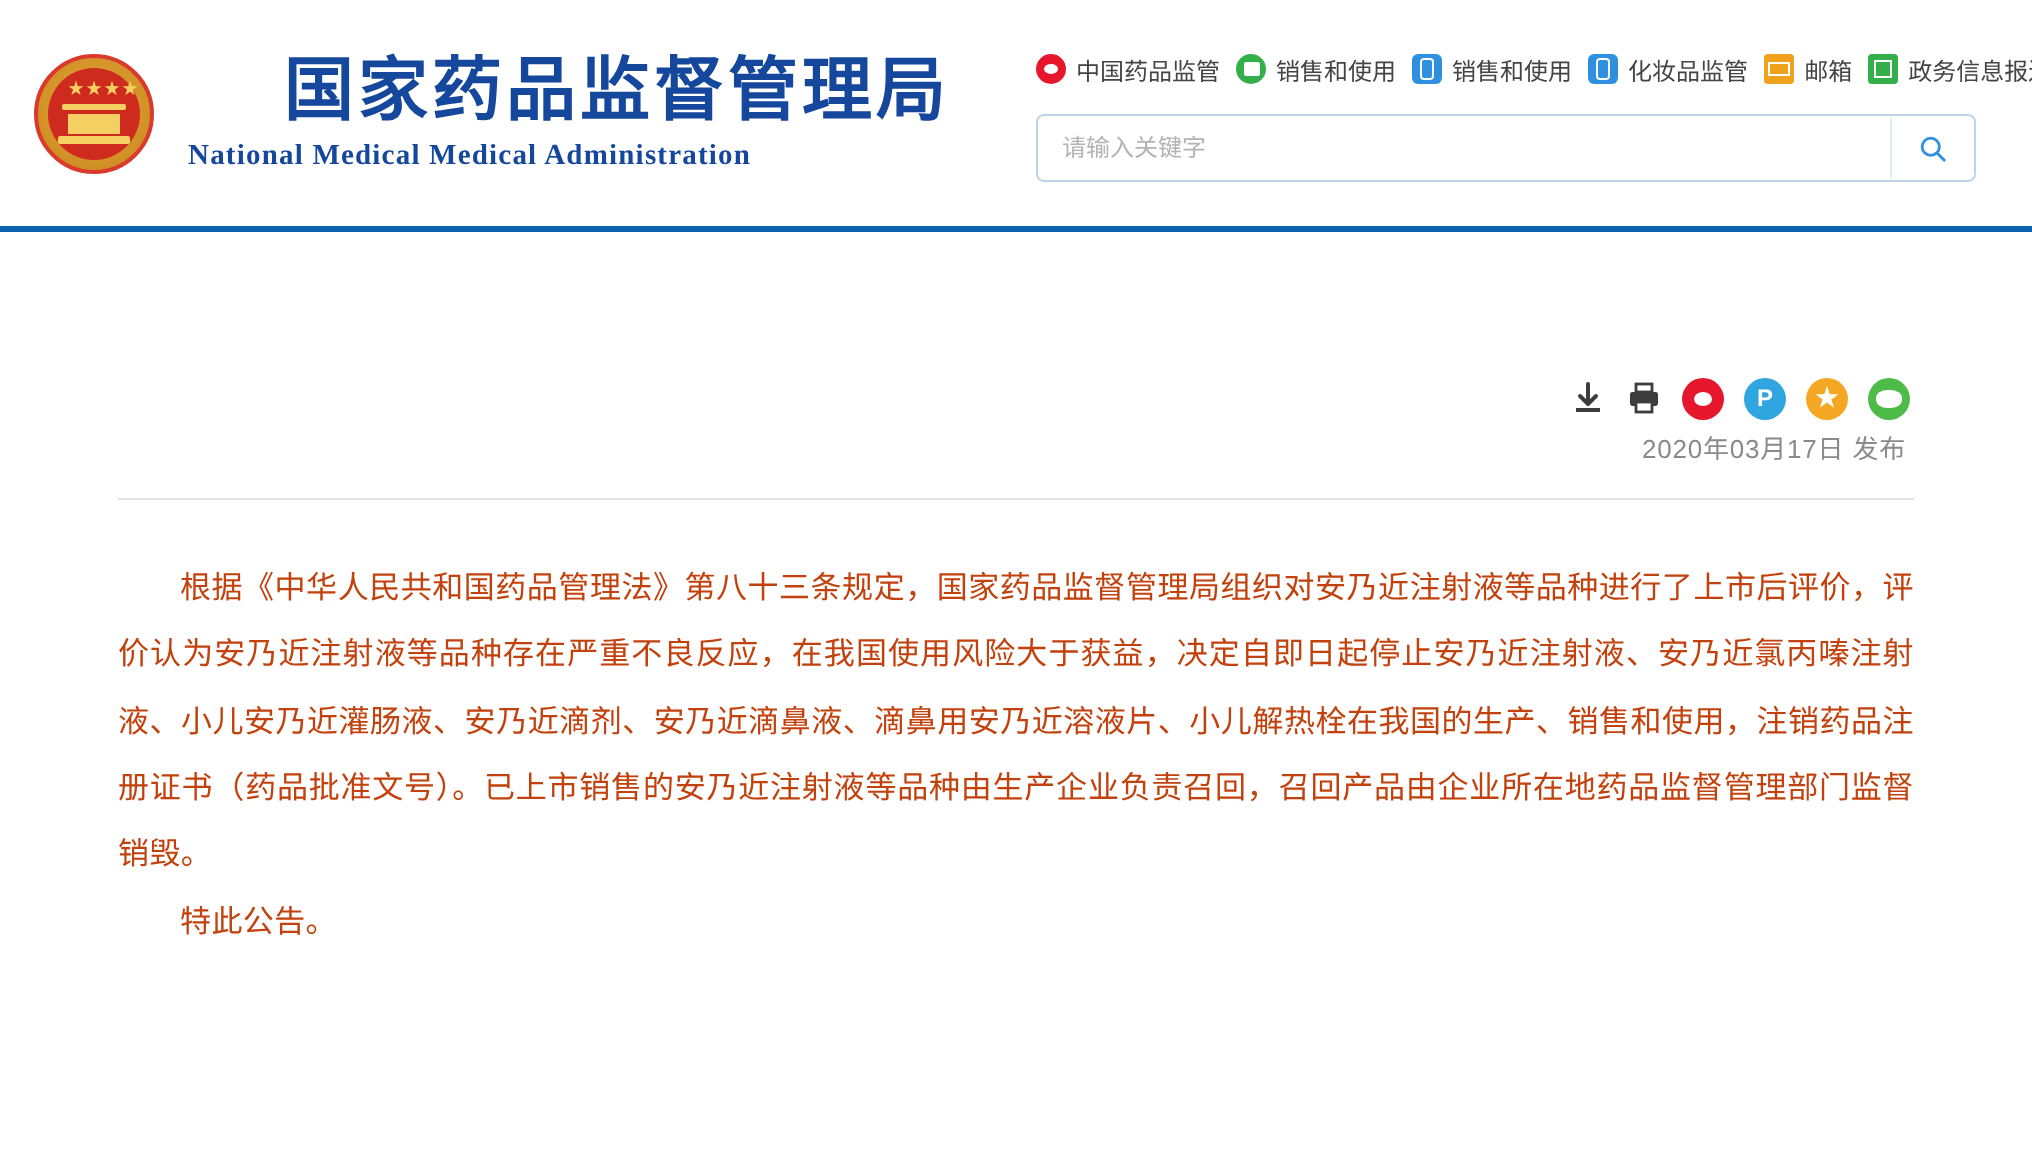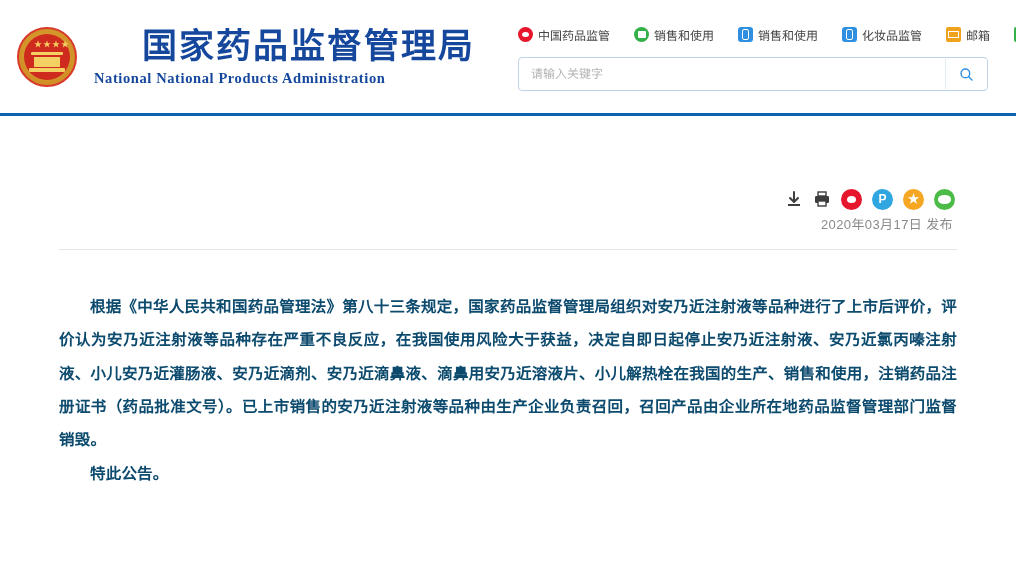--- a/index.html
+++ b/index.html
@@ -111,21 +111,21 @@
 
   .header-right {
     margin-left: auto;
     width: 470px;
     flex: 0 0 auto;
     padding-top: 4px;
   }
   .quick-links {
     display: flex;
     align-items: center;
-    gap: 24px;
+    gap: 8px;
     font-size: 12px;
     color: #3a3a3a;
     margin-bottom: 14px;
     white-space: nowrap;
   }
   .qlink {
     display: flex;
     align-items: center;
     gap: 5px;
     cursor: pointer;
@@ -314,28 +314,27 @@
     margin-top: 4px;
     padding-right: 4px;
     letter-spacing: 0.4px;
   }
   .divider {
     margin-top: 16px;
     border-top: 1px solid #e3e3e3;
   }
 
   .body-text {
-    margin-top: 40px;
+    margin-top: 28px;
     font-size: 15.5px;
     line-height: 2.15;
-    color: #0c4a6e;
+    color: #c2410c;
     text-align: justify;
     letter-spacing: 0.2px;
     font-family: "Liberation Sans", "DejaVu Sans", sans-serif;
-    font-weight: bold;
   }
   .body-text p {
     margin: 0;
     text-indent: 2em;
   }
 </style>
 </head>
 <body>
 
 <div class="site-header">
@@ -345,21 +344,21 @@
       <div class="emblem">
         <div class="ring"></div>
         <div class="inner"></div>
         <div class="stars">★★★★</div>
         <div class="bar-a"></div>
         <div class="bar-b"></div>
         <div class="bar-c"></div>
       </div>
       <div class="brand-text">
         <div class="brand-cn">国家药品监督管理局</div>
-        <div class="brand-en">National National Products Administration</div>
+        <div class="brand-en">National Medical Medical Administration</div>
       </div>
     </div>
 
     <div class="header-right">
       <div class="quick-links">
 
         <div class="qlink">
           <span class="ic ic-weibo"></span>
           <span class="txt">中国药品监管</span>
         </div>

